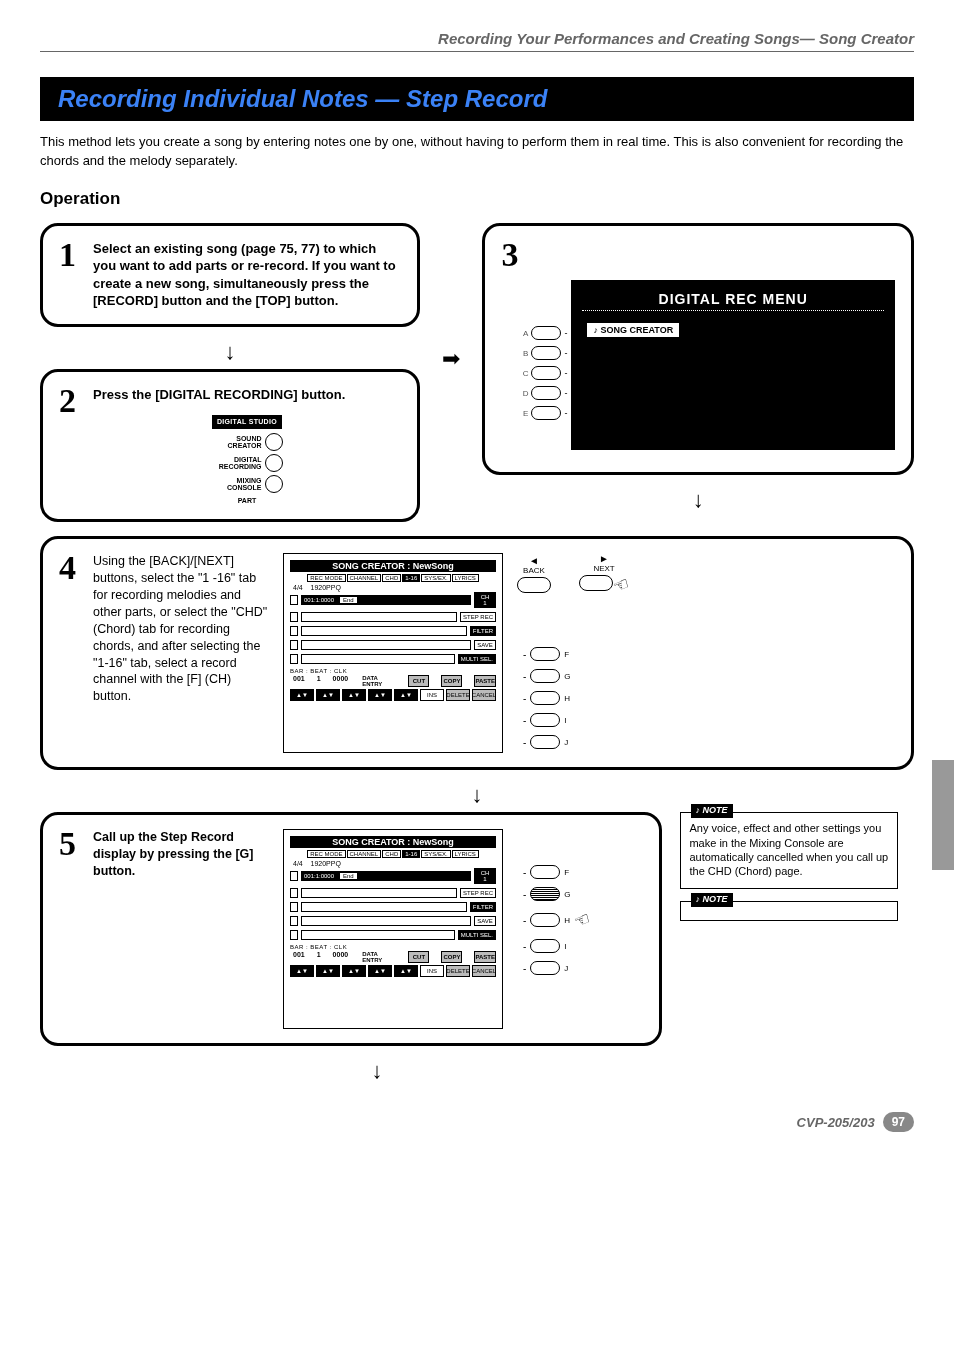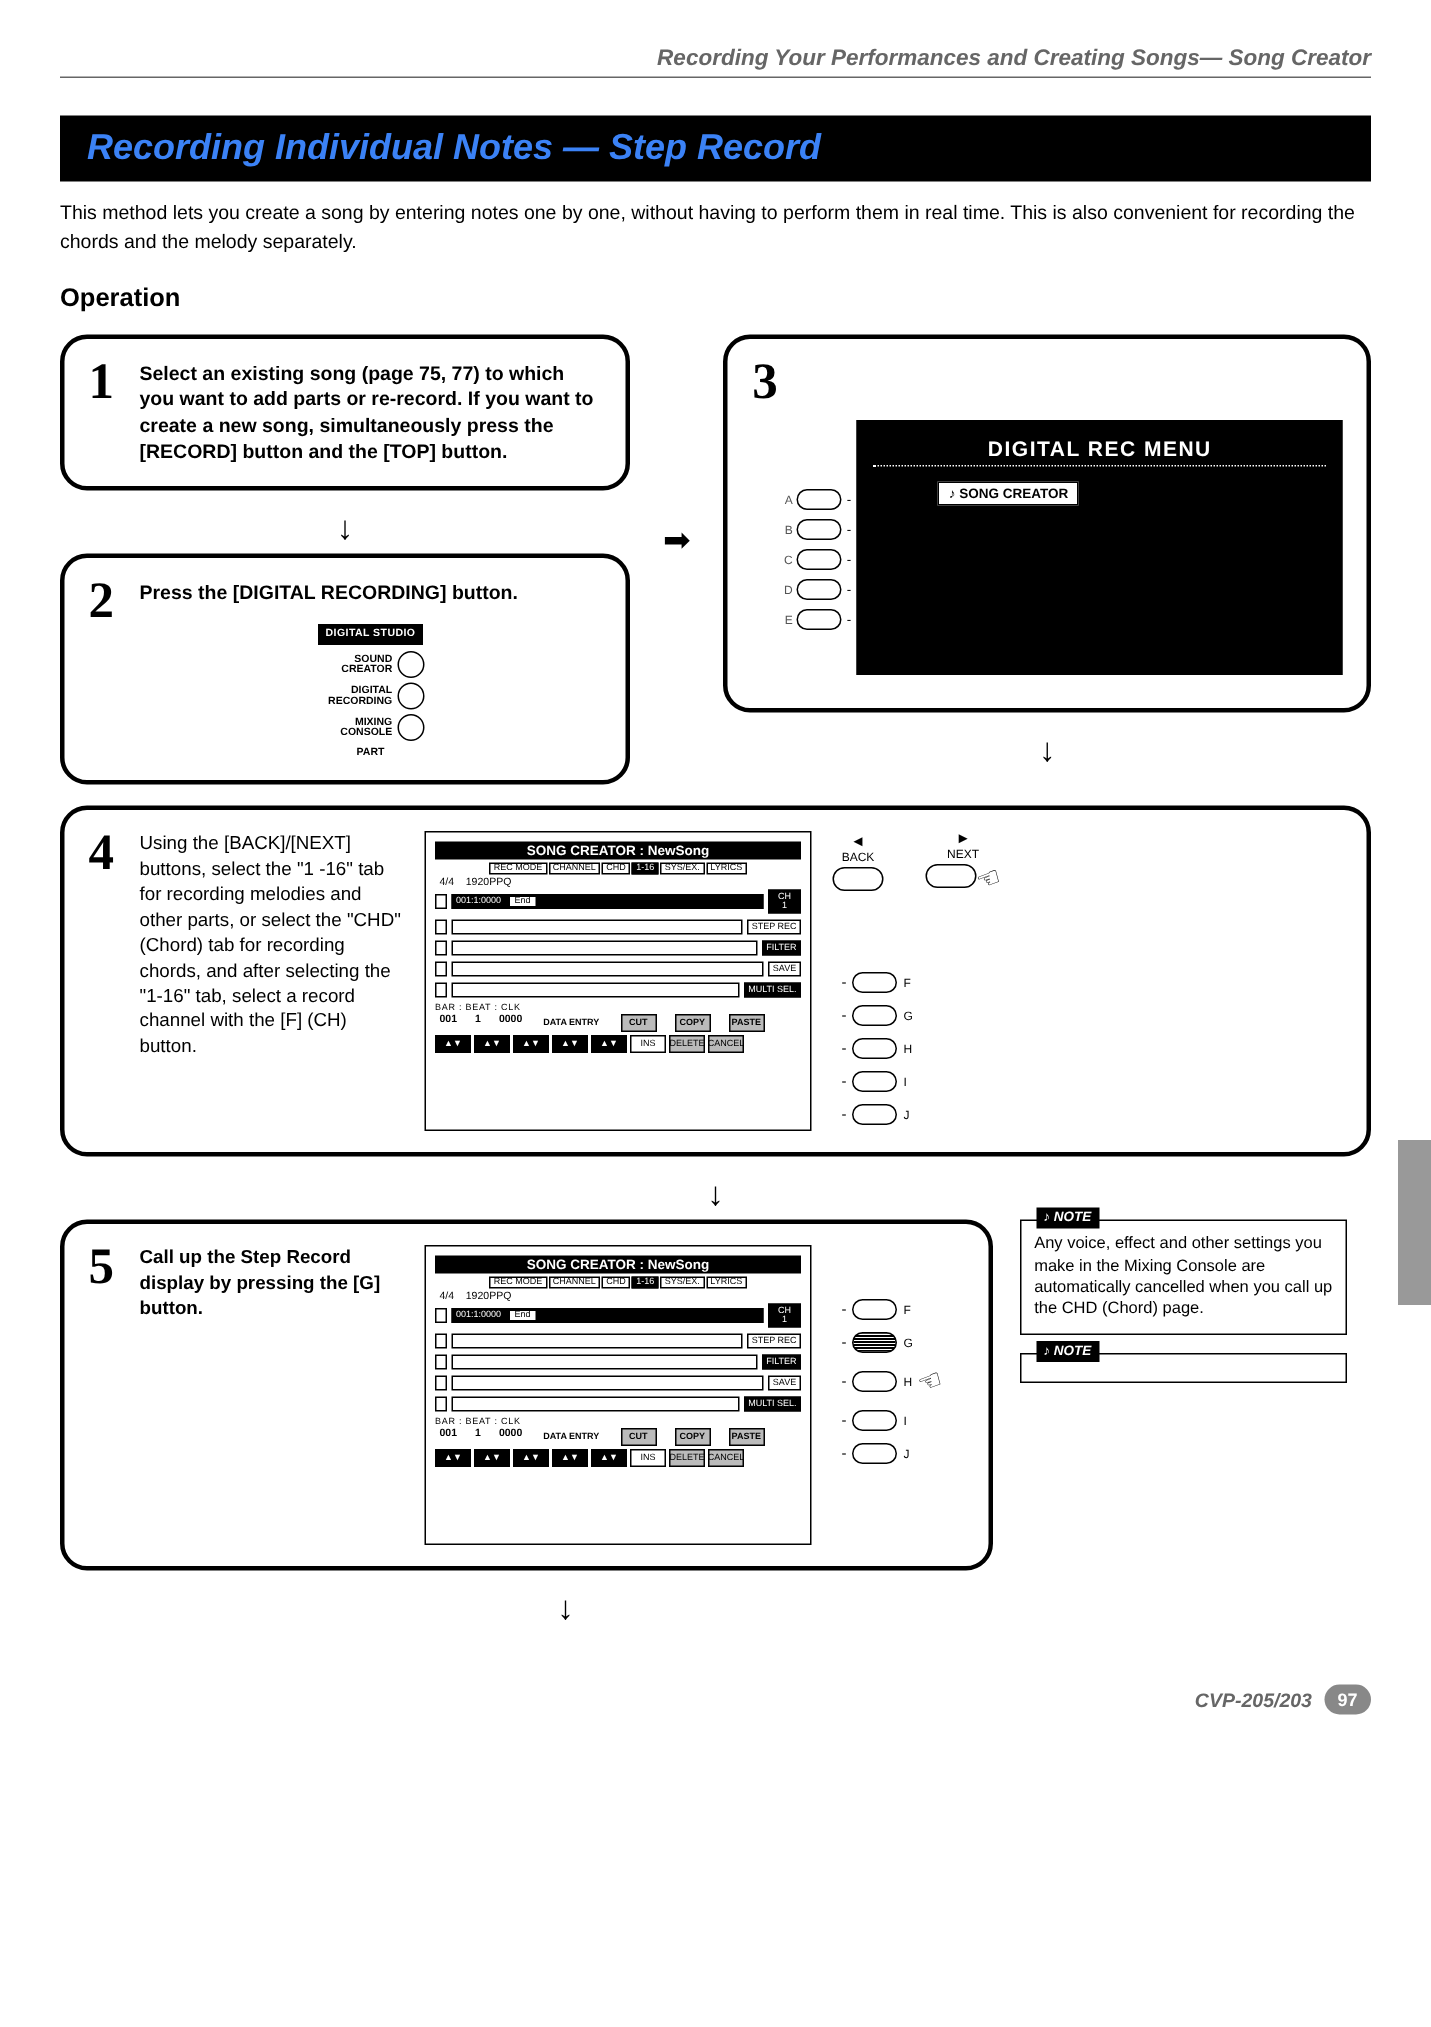--- a/index.html
+++ b/index.html
@@ -122,21 +122,20 @@
     display: inline-block;
   }
   .lcd-option {
     background: #fff;
     color: #000;
     font-size: 9px;
     font-weight: bold;
     padding: 2px 6px;
     border: 1px solid #000;
     display: inline-block;
-    margin-left: 39px;
   }
   .lcd-options-stack { margin-left: 4px; }
   .lcd-options-stack > div { margin-bottom: 6px; }
 
   
   .panel-stack {
     text-align: center;
     margin-top: 8px;
   }
   .panel-label-black {
@@ -166,21 +165,21 @@
   
   .step45 {
     display: flex;
     gap: 14px;
     align-items: flex-start;
   }
   .step45 .textcol { width: 210px; flex: 0 0 auto; }
   .step45-screen {
     border: 1px solid #000;
     background: #fff;
-    width: 258px;
+    width: 220px;
     height: 200px;
     flex: 0 0 auto;
     padding: 6px 6px 4px 6px;
     font-size: 8px;
     position: relative;
   }
   .scr-title {
     background: #000; color:#fff;
     text-align:center;
     font-size: 9px;
@@ -270,21 +269,21 @@
     font-size: 9px;
     font-weight: bold;
     padding: 1px 6px 1px 4px;
     font-style: italic;
   }
   .note-tag::before { content: "♪ "; font-style: normal; }
 
   
   .footer {
     display:flex; justify-content:flex-end; align-items:center;
-    gap: 8px; margin-top: 40px;
+    gap: 8px; margin-top: 30px;
     font-style: italic; font-weight: bold; color:#666;
     font-size: 13px;
   }
   .page-badge {
     background: #888; color:#fff;
     border-radius: 10px;
     padding: 3px 9px;
     font-style: normal;
     font-size: 12px;
   }

